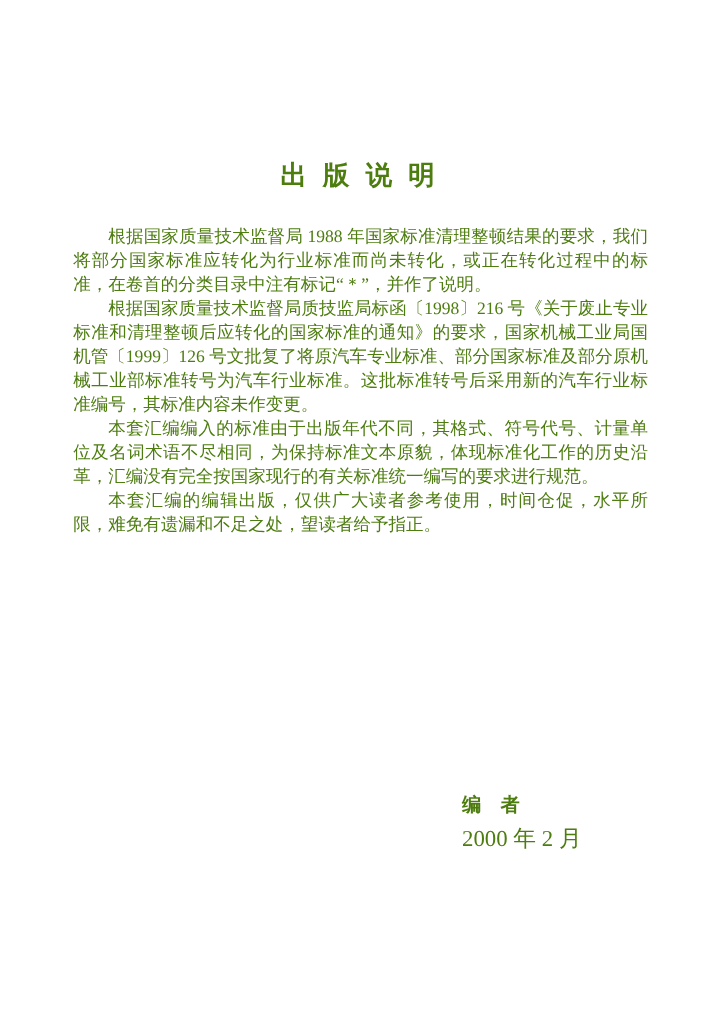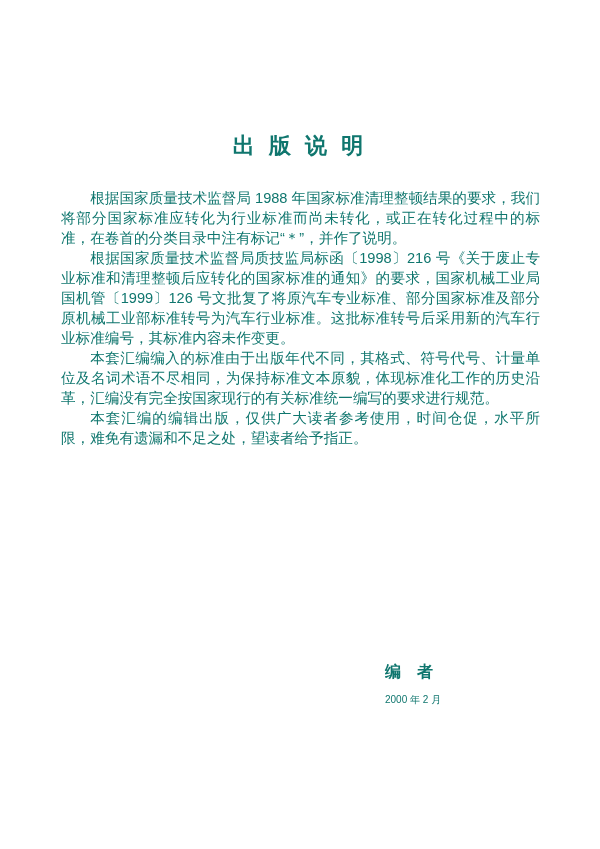--- a/index.html
+++ b/index.html
@@ -6,22 +6,22 @@
       margin: 0;
       padding: 0;
       background: #e8e8e8;
     }
     .page {
       position: relative;
       width: 600px;
       height: 849px;
       margin: 0 auto;
       background: #ffffff;
-      color: #0f766e;
-      font-family: Liberation Sans, sans-serif;
+      color: #4d7c0f;
+      font-family: Liberation Serif, serif;
       overflow: hidden;
     }
     .doc-title {
       position: absolute;
       top: 131px;
       left: 0;
       width: 100%;
       text-align: center;
       font-size: 22px;
       font-weight: bold;
@@ -51,21 +51,21 @@
       text-align: left;
     }
     .colophon .sig {
       font-size: 16px;
       font-weight: bold;
       line-height: 20px;
       white-space: pre;
     }
     .colophon .date {
       margin-top: 8px;
-      font-size: 10px;
+      font-size: 19px;
       line-height: 20px;
       white-space: pre;
     }
   </style>
 </head>
 <body>
 
 <div class="page">
 
   <div class="doc-title">出 版 说 明</div>

